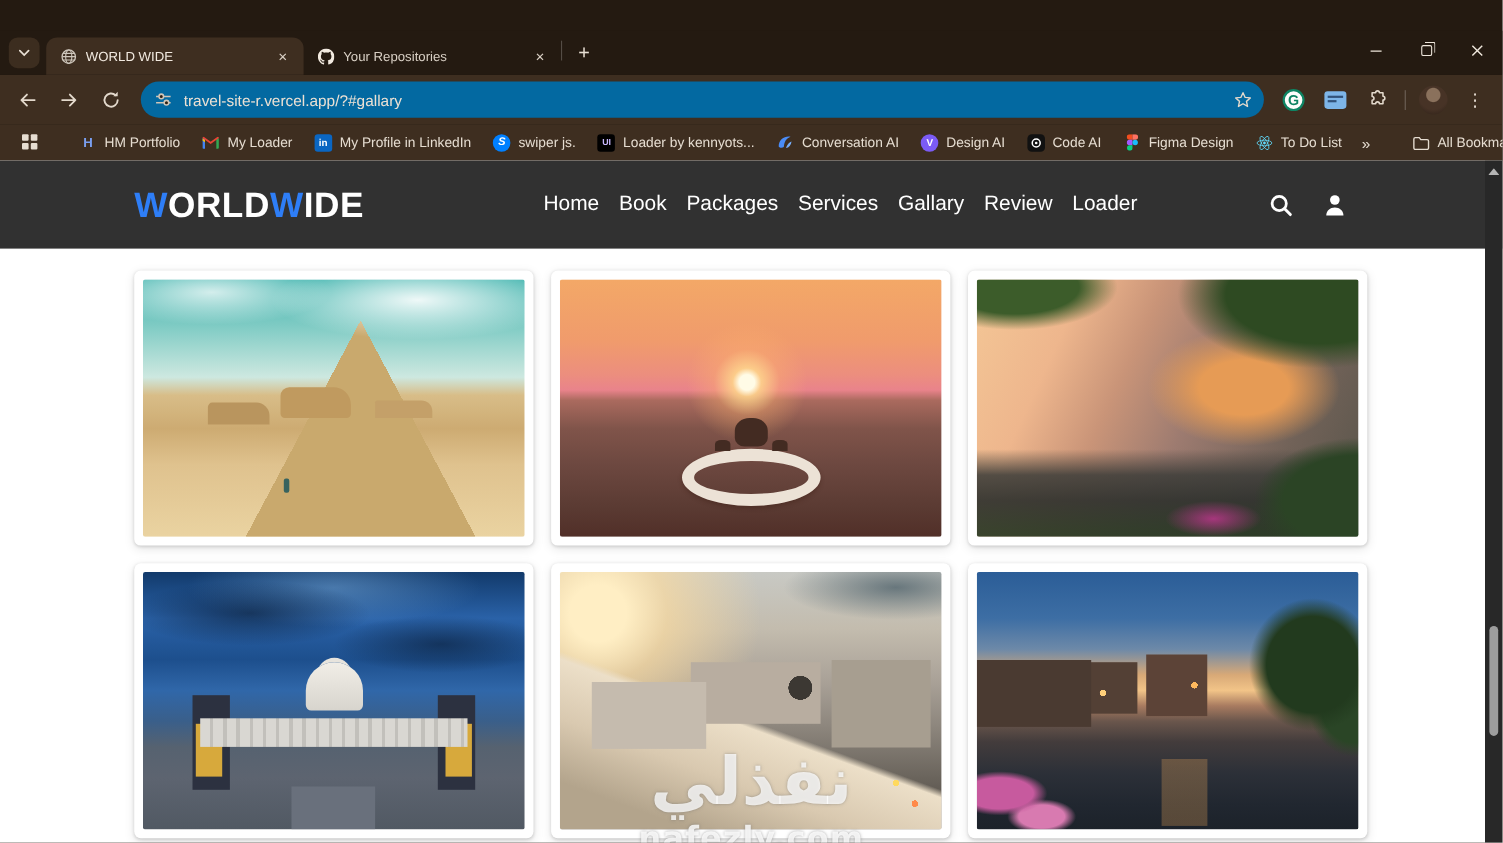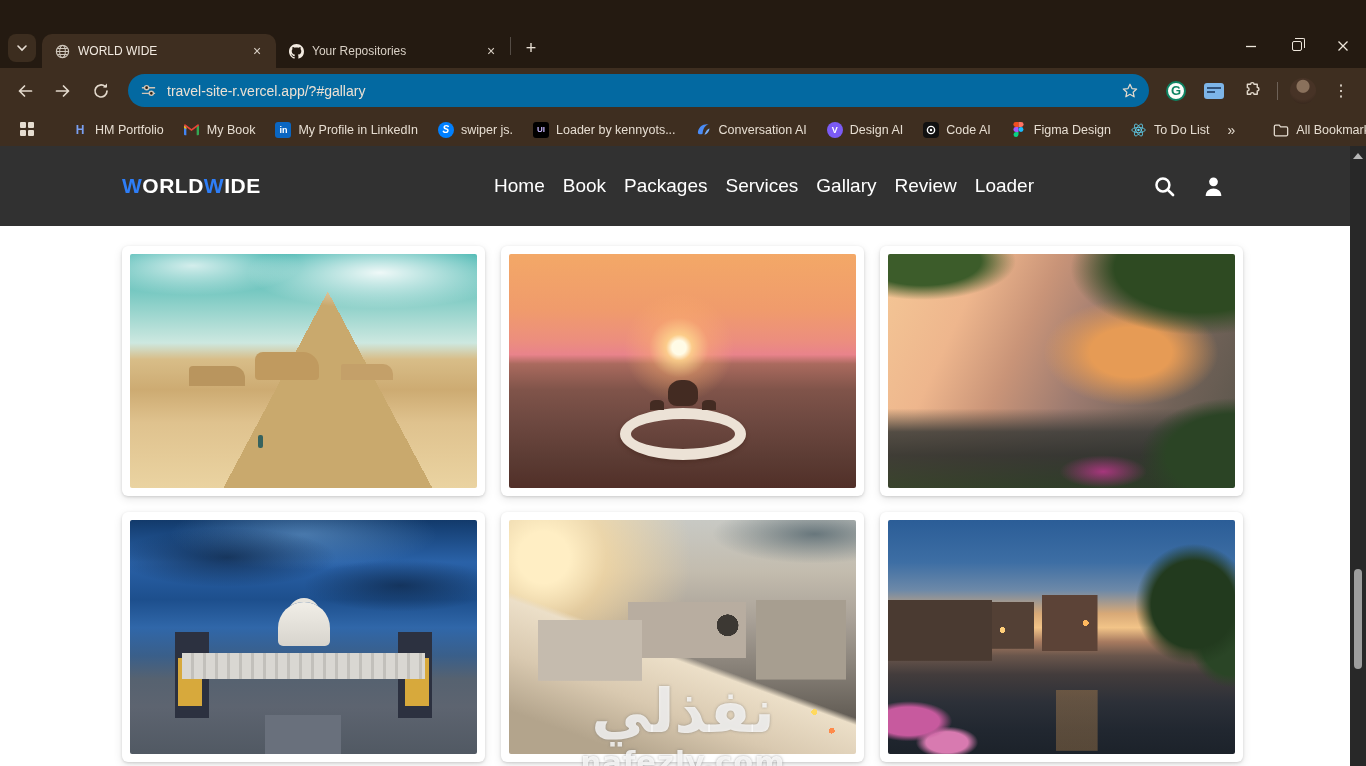--- a/index.html
+++ b/index.html
@@ -49,21 +49,21 @@
   .bm-spacer { flex:1; }
   .fav16 { width:16px; height:16px; display:flex; align-items:center; justify-content:center; border-radius:3px;
     font-size:10px; font-weight:bold; flex:0 0 16px; }
   .apps-grid { width:16px; height:16px; display:grid; grid-template-columns:6px 6px; grid-template-rows:6px 6px; gap:2px; }
   .apps-grid span { background:#e6ddd1; border-radius:1px; }
   .overflow-chevrons { font-size:14px; color:#e6ddd1; padding:0 6px; }
 
   
   .page { position:relative; height:648px; background:#ffffff; overflow:hidden; }
   .site-header { height:80px; background:#313131; display:flex; align-items:center; padding:0 140px 0 122px; }
-  .logo { font-size:21px; font-weight:800; letter-spacing:.5px; white-space:nowrap; }
+  .logo { font-size:32px; font-weight:800; letter-spacing:.5px; white-space:nowrap; }
   .logo .lg-b { color:#2e7ef7; } .logo .lg-w { color:#ffffff; }
   .site-nav { display:flex; margin-left:auto; column-gap:18px; }
   .nav-link { color:#fff; font-size:19px; padding:4px 0; cursor:pointer;text-align:center; }
   .header-icons { display:flex; align-items:center; gap:24px; margin-left:118px; }
 
   .gallery { padding:20px 123px 0 122px; display:grid; grid-template-columns:repeat(3,1fr); gap:16px; }
   .card { background:#fff; border-radius:6px; padding:8px; box-shadow:0 1px 3px rgba(0,0,0,.14), 0 3px 10px rgba(0,0,0,.10); height:250px; }
   .ph { height:234px; border-radius:2px; position:relative; overflow:hidden; background:#ddd; }
 
   
@@ -286,21 +286,21 @@
   </div>
   <div class="bm-item">
     <span class="fav16">
         <svg width="15" height="12" viewBox="0 0 16 12">
           <path d="M0 1.5h2.5v10H1a1 1 0 0 1-1-1v-9z" fill="#4285f4"></path>
           <path d="M13.5 1.5H16v9a1 1 0 0 1-1 1h-1.5v-10z" fill="#34a853"></path>
           <path d="M0 1.2L8 7l8-5.8V1a1 1 0 0 0-1.6-.8L8 4.9 1.6.2A1 1 0 0 0 0 1v.2z" fill="#ea4335"></path>
           <path d="M0 1.5l2.5 1.8v2L0 3.5z" fill="#fbbc04"></path>
         </svg>
       </span>
-    <span>My Book</span>
+    <span>My Loader</span>
   </div>
   <div class="bm-item">
     <span class="fav16" style="background:#0a66c2;color:#fff;font-size:9px">in</span>
     <span>My Profile in LinkedIn</span>
   </div>
   <div class="bm-item">
     <span class="fav16" style="background:#0080ff;border-radius:50%;color:#fff;font-style:italic;font-size:10px">S</span>
     <span>swiper js.</span>
   </div>
   <div class="bm-item">

